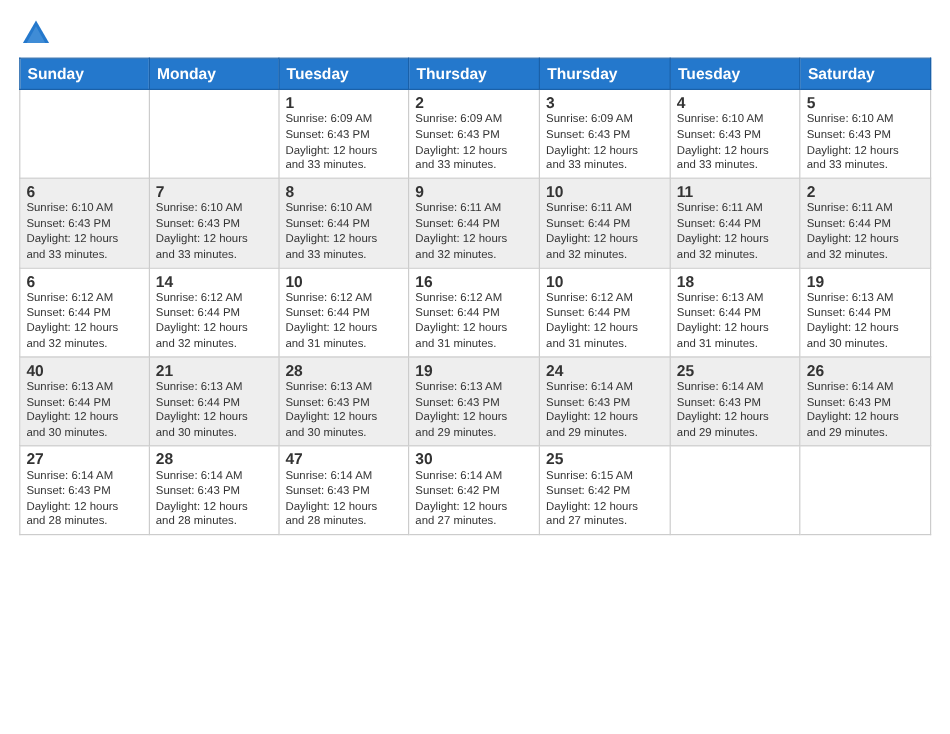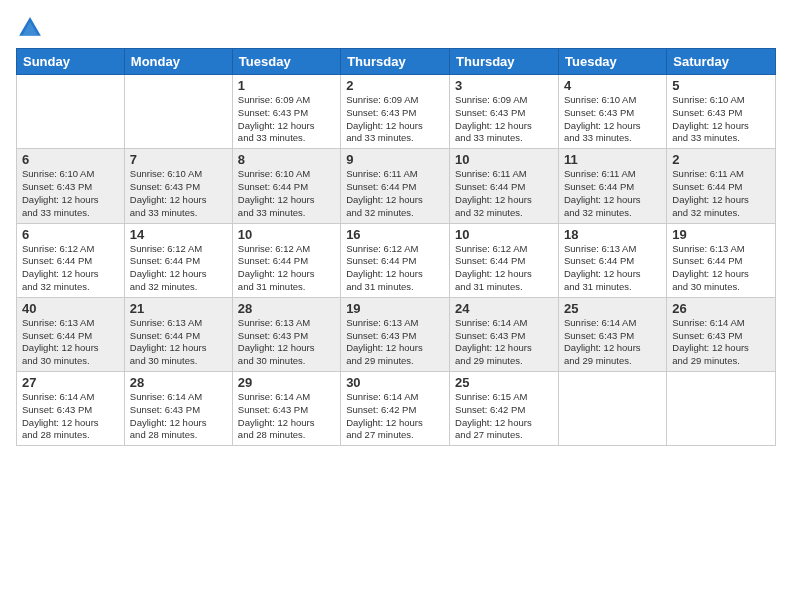--- a/index.html
+++ b/index.html
@@ -347,21 +347,21 @@
 and 28 minutes.</div>
           </td>
           <td>
             <span class="day-num">28</span>
             <div class="day-info" style="white-space: pre-line;">Sunrise: 6:14 AM
 Sunset: 6:43 PM
 Daylight: 12 hours
 and 28 minutes.</div>
           </td>
           <td>
-            <span class="day-num">29</span>
+            <span class="day-num">47</span>
             <div class="day-info" style="white-space: pre-line;">Sunrise: 6:14 AM
 Sunset: 6:43 PM
 Daylight: 12 hours
 and 28 minutes.</div>
           </td>
           <td>
             <span class="day-num">30</span>
             <div class="day-info" style="white-space: pre-line;">Sunrise: 6:14 AM
 Sunset: 6:42 PM
 Daylight: 12 hours

